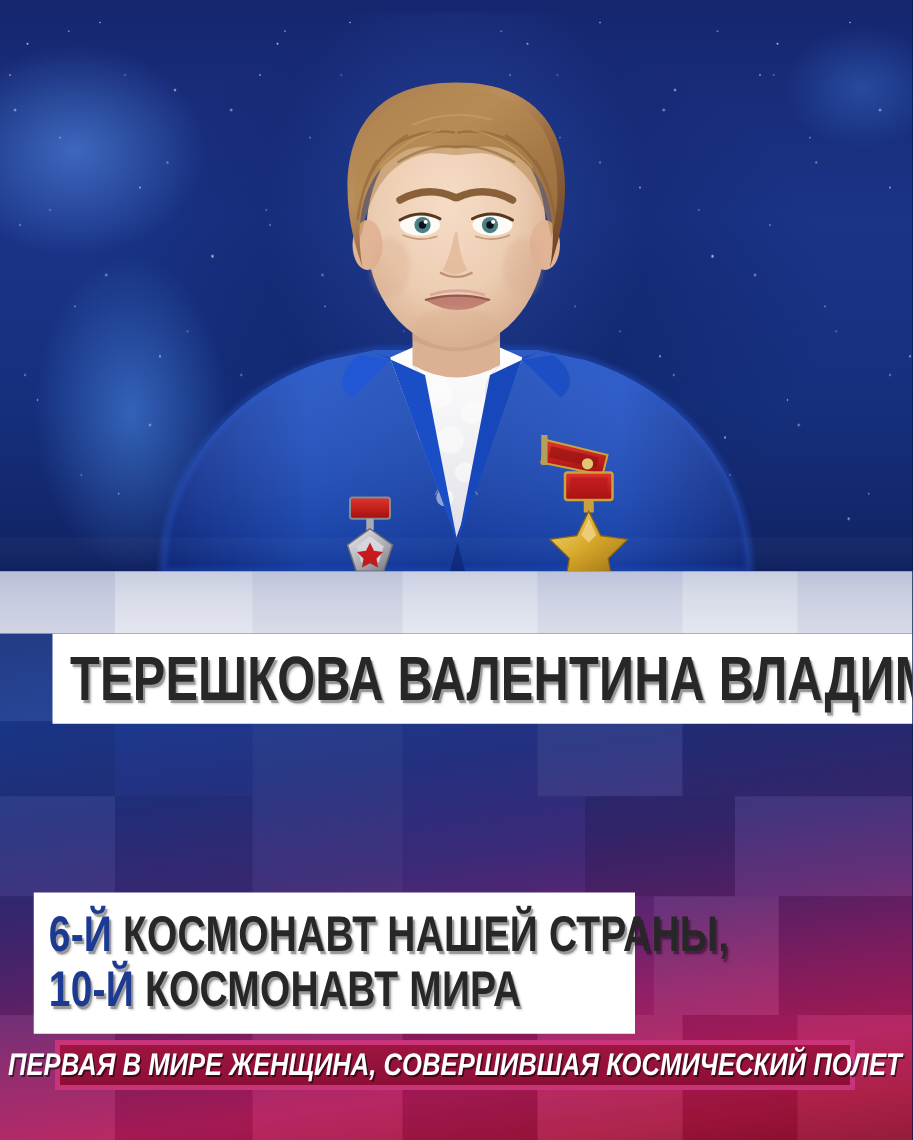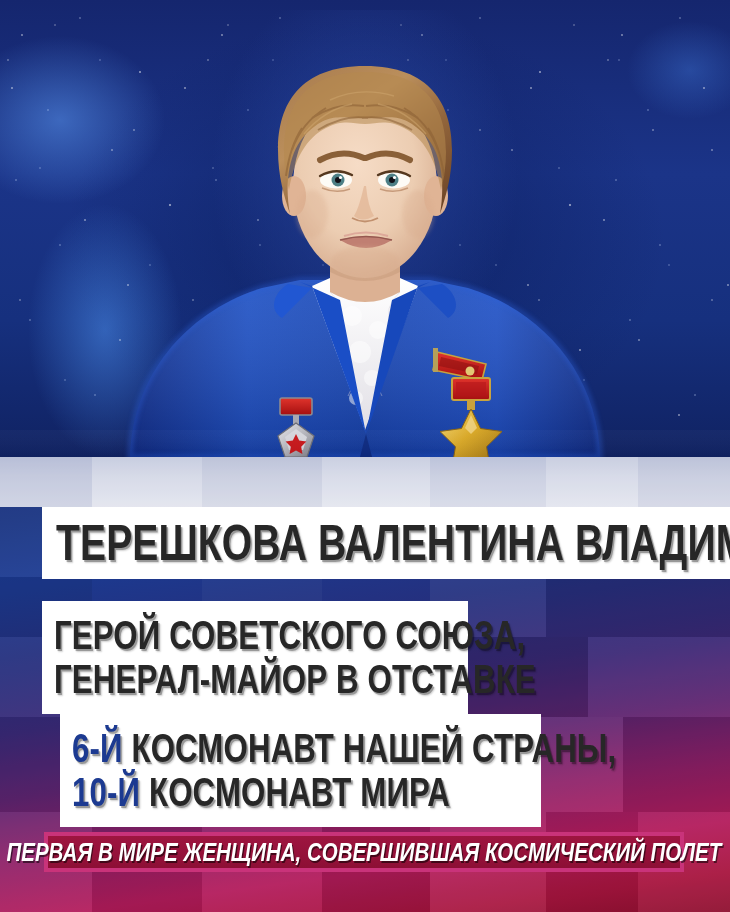--- a/index.html
+++ b/index.html
@@ -105,21 +105,21 @@
     transform:scaleX(.78);
     transform-origin:left center;
     letter-spacing:0.2px;
     text-shadow:2px 2px 0 rgba(0,0,0,.28), 3px 3px 2px rgba(0,0,0,.18);
   }
 
   #title-block { left:42px; top:507px; width:688px; height:72px; }
   #title-text  { font-size:50px; margin-left:14px; }
 
   #sub-block-a { left:42px; top:601px; width:426px; height:113px; flex-direction:column; align-items:flex-start; justify-content:center; }
-  #sub-block-b { left:60px; top:714px; width:481px; height:113px; flex-direction:column; align-items:flex-start; justify-content:center; }
+  #sub-block-b { left:27px; top:714px; width:481px; height:113px; flex-direction:column; align-items:flex-start; justify-content:center; }
 
   .subline { font-size:40px; margin-left:12px; line-height:1.08; }
   .num { color:#1c3a91; }
 
   
   #banner {
     position:absolute; left:44px; top:832px; width:640px; height:40px;
     background:#c9337a;
     padding:4px;
   }
@@ -352,24 +352,20 @@
     <div class="t" style="left:638px;top:305px;width:92px;height:100px;background:rgba(255,255,255,.05)"></div>
 
     <div class="t" style="left:202px;top:0;width:120px;height:210px;background:rgba(255,255,255,.035)"></div>
     <div class="t" style="left:92px;top:130px;width:110px;height:80px;background:rgba(0,0,0,.06)"></div>
   </div>
 
   <div class="white-block" id="title-block">
     <div class="hdl" id="title-text">ТЕРЕШКОВА ВАЛЕНТИНА ВЛАДИМИРОВНА</div>
   </div>
 
-  <div class="white-block" id="sub-block-a">
-    <div class="hdl subline">ГЕРОЙ СОВЕТСКОГО СОЮЗА,</div>
-    <div class="hdl subline">ГЕНЕРАЛ-МАЙОР В ОТСТАВКЕ</div>
-  </div>
 
   <div class="white-block" id="sub-block-b">
     <div class="hdl subline">
       <span class="num">6-Й</span>
       <span>КОСМОНАВТ НАШЕЙ СТРАНЫ,</span>
     </div>
     <div class="hdl subline">
       <span class="num">10-Й</span>
       <span>КОСМОНАВТ МИРА</span>
     </div>

